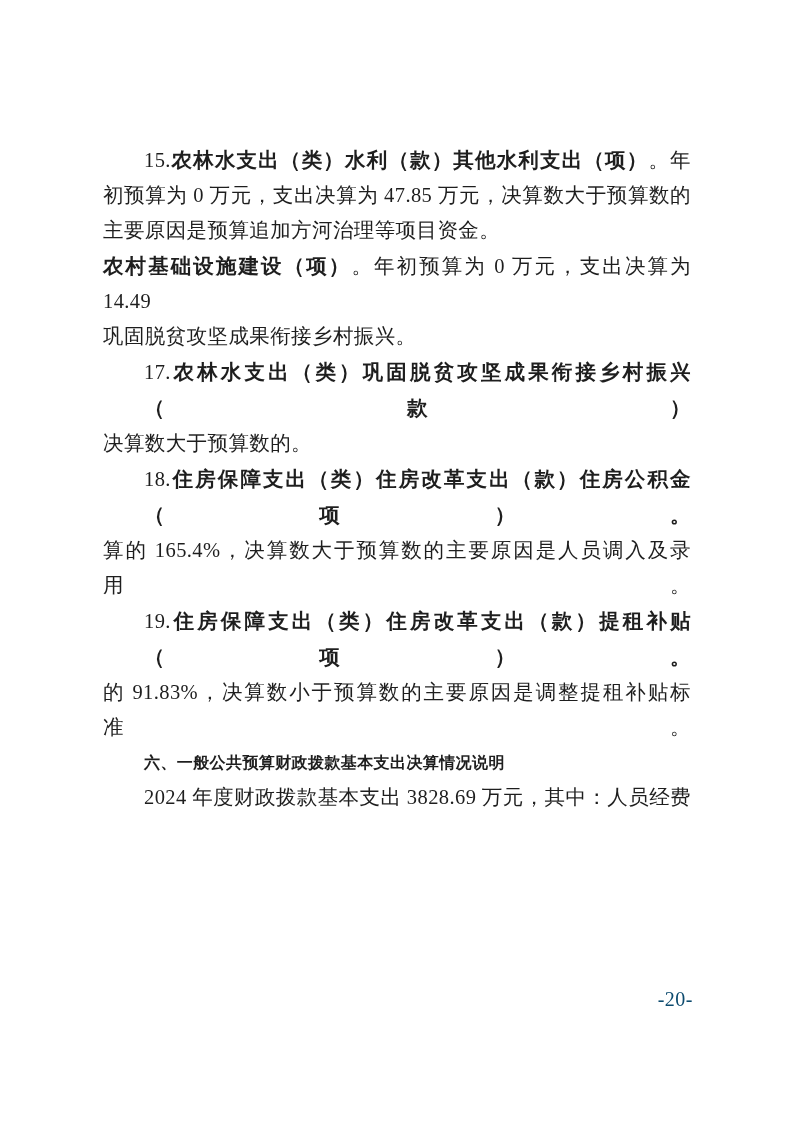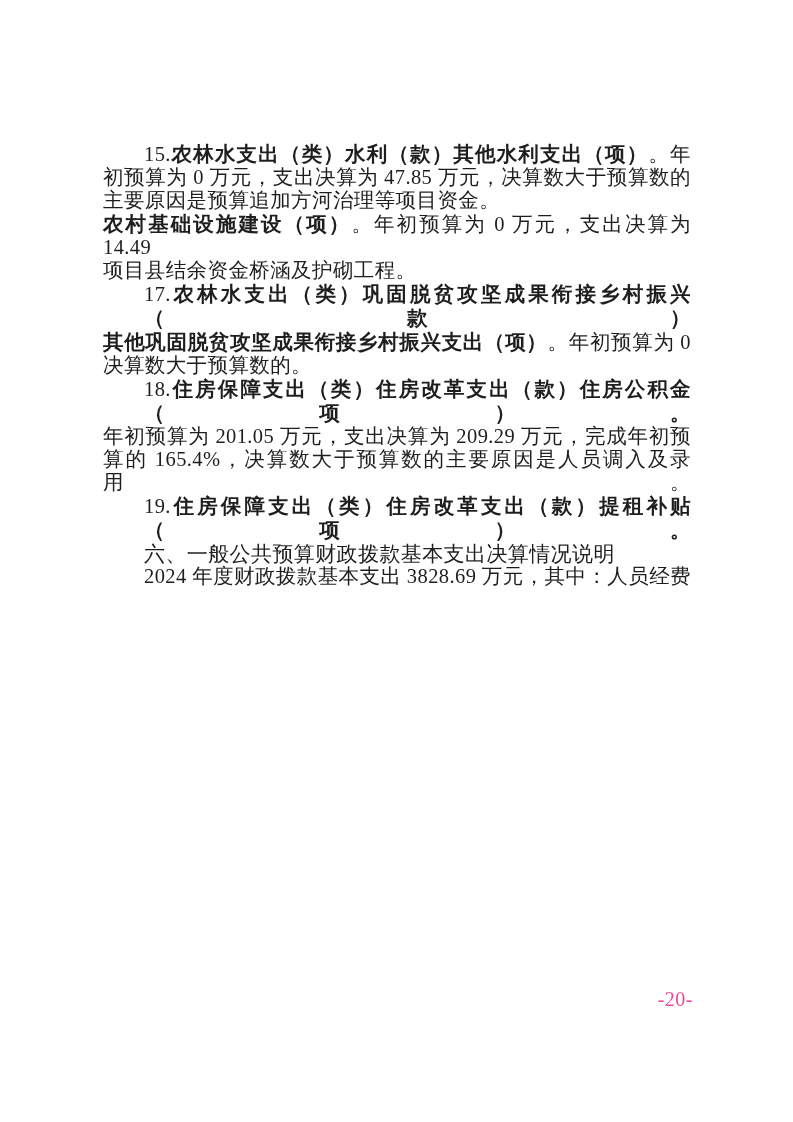--- a/index.html
+++ b/index.html
@@ -11,81 +11,80 @@
     background: #ffffff;
     box-sizing: border-box;
     padding: 142px 102px 0 103px;
     font-family: "Liberation Serif", "DejaVu Serif", serif;
     color: #1e1e1e;
     overflow: hidden;
   }
   .para { margin: 0; }
   .line {
     font-size: 20.5px;
-    line-height: 23px;
+    line-height: 35px;
     letter-spacing: 0.4px;
     text-align: left;
     white-space: nowrap;
     overflow: visible;
   }
   .j {
     white-space: normal;
     text-align: justify;
     text-align-last: justify;
   }
   .ind { padding-left: 41px; }
   .lead {
     font-family: "Liberation Sans", "DejaVu Sans", sans-serif;
     font-weight: 700;
   }
   .num { font-weight: 400; }
   .section-heading {
     font-family: "Liberation Sans", "DejaVu Sans", sans-serif;
-    font-weight: 400;
-    font-size: 21px;
+    font-weight: 700;
+    font-size: 16px;
   }
   .page-number {
     position: absolute;
     top: 988px;
     right: 100px;
     font-size: 20px;
     letter-spacing: 0.5px;
-    color: #ec4899;
+    color: #0c4a6e;
   }
 </style>
 </head>
 <body>
 
 <div class="page">
 
   <div class="para">
     <div class="line j ind"><span class="num">15.</span><span class="lead">农林水支出（类）水利（款）其他水利支出（项）</span><span>。年</span></div>
     <div class="line j"><span>初预算为 0 万元，支出决算为 47.85 万元，决算数大于预算数的</span></div>
     <div class="line"><span>主要原因是预算追加方河治理等项目资金。</span></div>
   </div>
 
   <div class="para">
     <div class="line j"><span class="lead">农村基础设施建设（项）</span><span>。年初预算为 0 万元，支出决算为 14.49</span></div>
-    <div class="line"><span>项目县结余资金桥涵及护砌工程。</span></div>
+    <div class="line"><span>巩固脱贫攻坚成果衔接乡村振兴。</span></div>
   </div>
 
   <div class="para">
     <div class="line j ind"><span class="num">17.</span><span class="lead">农林水支出（类）巩固脱贫攻坚成果衔接乡村振兴（款）</span></div>
-    <div class="line j"><span class="lead">其他巩固脱贫攻坚成果衔接乡村振兴支出（项）</span><span>。年初预算为 0</span></div>
     <div class="line"><span>决算数大于预算数的。</span></div>
   </div>
 
   <div class="para">
     <div class="line j ind"><span class="num">18.</span><span class="lead">住房保障支出（类）住房改革支出（款）住房公积金（项）。</span></div>
-    <div class="line j"><span>年初预算为 201.05 万元，支出决算为 209.29 万元，完成年初预</span></div>
     <div class="line j"><span>算的 165.4%，决算数大于预算数的主要原因是人员调入及录用。</span></div>
   </div>
 
   <div class="para">
     <div class="line j ind"><span class="num">19.</span><span class="lead">住房保障支出（类）住房改革支出（款）提租补贴（项）。</span></div>
+    <div class="line j"><span>的 91.83%，决算数小于预算数的主要原因是调整提租补贴标准。</span></div>
   </div>
 
   <div class="line ind section-heading"><span>六、一般公共预算财政拨款基本支出决算情况说明</span></div>
 
   <div class="para">
     <div class="line j ind"><span>2024 年度财政拨款基本支出 3828.69 万元，其中：人员经费</span></div>
 
   </div>
 
   <div class="page-number">-20-</div>

